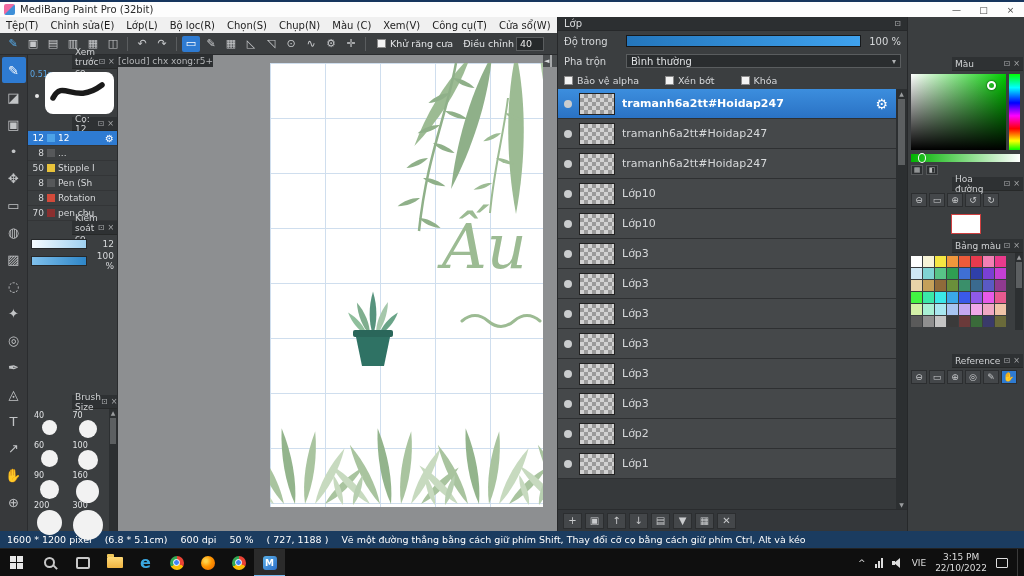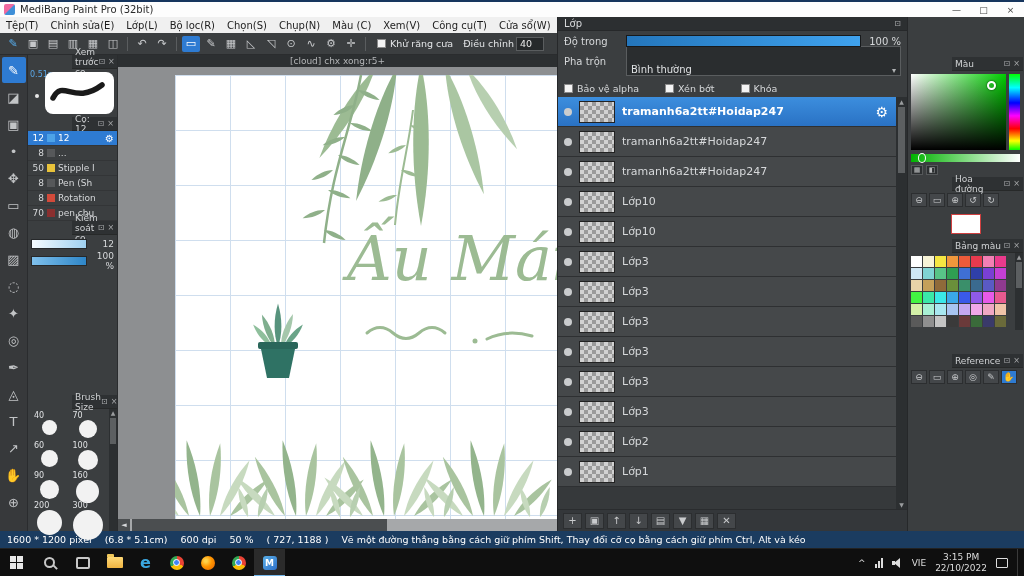--- a/index.html
+++ b/index.html
@@ -62,42 +62,42 @@
   .lp-spacer { flex:1; }
   .bs-body { position:relative; padding:2px 10px 2px 2px; flex:none; }
   .bs-grid { display:grid; grid-template-columns:1fr 1fr; row-gap:2px; }
   .bs-cell { height:28px; display:flex; flex-direction:column; align-items:center; }
   .bs-num { font-size:8px; align-self:flex-start; margin-left:4px; color:#e0e2e4; }
   .bs-circle { background:#f2f2f2; border-radius:50%; flex:none; }
   .mini-scroll { position:absolute; right:0; top:0; bottom:0; width:8px; background:#2c2f31; display:flex; flex-direction:column; align-items:center; font-size:6px; color:#9a9c9e; }
   .mini-thumb { width:6px; height:26px; background:#5c5f61; margin-top:2px; }
 
   
-  .canvas-area { flex:1; display:flex; flex-direction:column; background:#8d8f91; min-width:0; }
+  .canvas-area { flex:1; display:flex; flex-direction:row; background:#8d8f91; min-width:0; }
   .doc-title { height:12px; background:#2c2f31; color:#b4b6b8; font-size:9px; display:flex; align-items:center; justify-content:center; flex:none; }
   .viewport { flex:1; position:relative; overflow:hidden; }
   .white-canvas { position:absolute; left:57px; top:8px; width:383px; height:444px; background-color:#fff;
     background-image:repeating-linear-gradient(to right,#cfdeee 0 1px,transparent 1px 55px),
                      repeating-linear-gradient(to bottom,#cfdeee 0 1px,transparent 1px 55px); }
   .artwork { position:absolute; inset:0; }
   .hscroll { height:12px; background:#a6a8aa; display:flex; align-items:stretch; flex:none; }
   .hs-arrow { width:12px; background:#4b4e50; color:#d8dadc; font-size:7px; display:flex; align-items:center; justify-content:center; }
   .hs-thumb { width:58%; background:#4b4e50; margin-left:2px; }
 
   
   .layers-panel { width:350px; background:#3b3e40; display:flex; flex-direction:column; border-right:1px solid #26282a; }
   .layers-h { height:14px; background:#2c2f31; display:flex; align-items:center; padding:0 6px; font-size:10px; color:#d8dadc; border-bottom:1px solid #26282a; flex:none; }
   .opacity-row,.blend-row { height:20px; display:flex; align-items:center; gap:6px; padding:0 6px; flex:none; }
   .lp-label { width:56px; font-size:10px; }
   .op-track { flex:1; height:12px; background:#1e2022; border:1px solid #17191b; position:relative; }
   .op-fill { position:absolute; inset:0; background:linear-gradient(to right,#2476bc,#3fa2ee); }
   .op-val { width:34px; text-align:right; font-size:10px; }
-  .blend-select { flex:1; height:30px; background:#2a2d2f; border:1px solid #5a5d5f; display:flex; align-items:flex-end; padding:0 4px; font-size:10px; color:#e0e2e4; }
+  .blend-select { flex:1; height:14px; background:#2a2d2f; border:1px solid #5a5d5f; display:flex; align-items:center; padding:0 4px; font-size:10px; color:#e0e2e4; }
   .blend-select .dd { margin-left:auto; font-size:8px; color:#b0b2b4; }
-  .check-row { height:18px; display:flex; align-items:center; gap:26px; padding:0 6px; font-size:9.5px; flex:none;margin-top:8px; }
+  .check-row { height:18px; display:flex; align-items:center; gap:26px; padding:0 6px; font-size:9.5px; flex:none; }
   .lp-check { display:flex; align-items:center; gap:4px; }
   .layer-list { flex:1; position:relative; overflow:hidden; padding-right:11px; background:#36393b; }
   .layer-row { height:30px; display:flex; align-items:center; gap:7px; padding:0 8px 0 6px; background:#45484a; border-bottom:1px solid #2e3032; }
   .layer-row.selected { background:linear-gradient(#3c8ede,#2a72c4); color:#fff; font-weight:bold; }
   .eye { width:8px; height:8px; border-radius:50%; background:#caccce; flex:none; }
   .thumb { width:36px; height:22px; border:1px solid #222; background-color:#d2d2d2; flex:none;
     background-image:linear-gradient(45deg,#9a9a9a 25%,transparent 25% 75%,#9a9a9a 75%),
                      linear-gradient(45deg,#9a9a9a 25%,transparent 25% 75%,#9a9a9a 75%);
     background-size:8px 8px; background-position:0 0,4px 4px; }
   .layer-name { font-size:11px; white-space:nowrap; }

